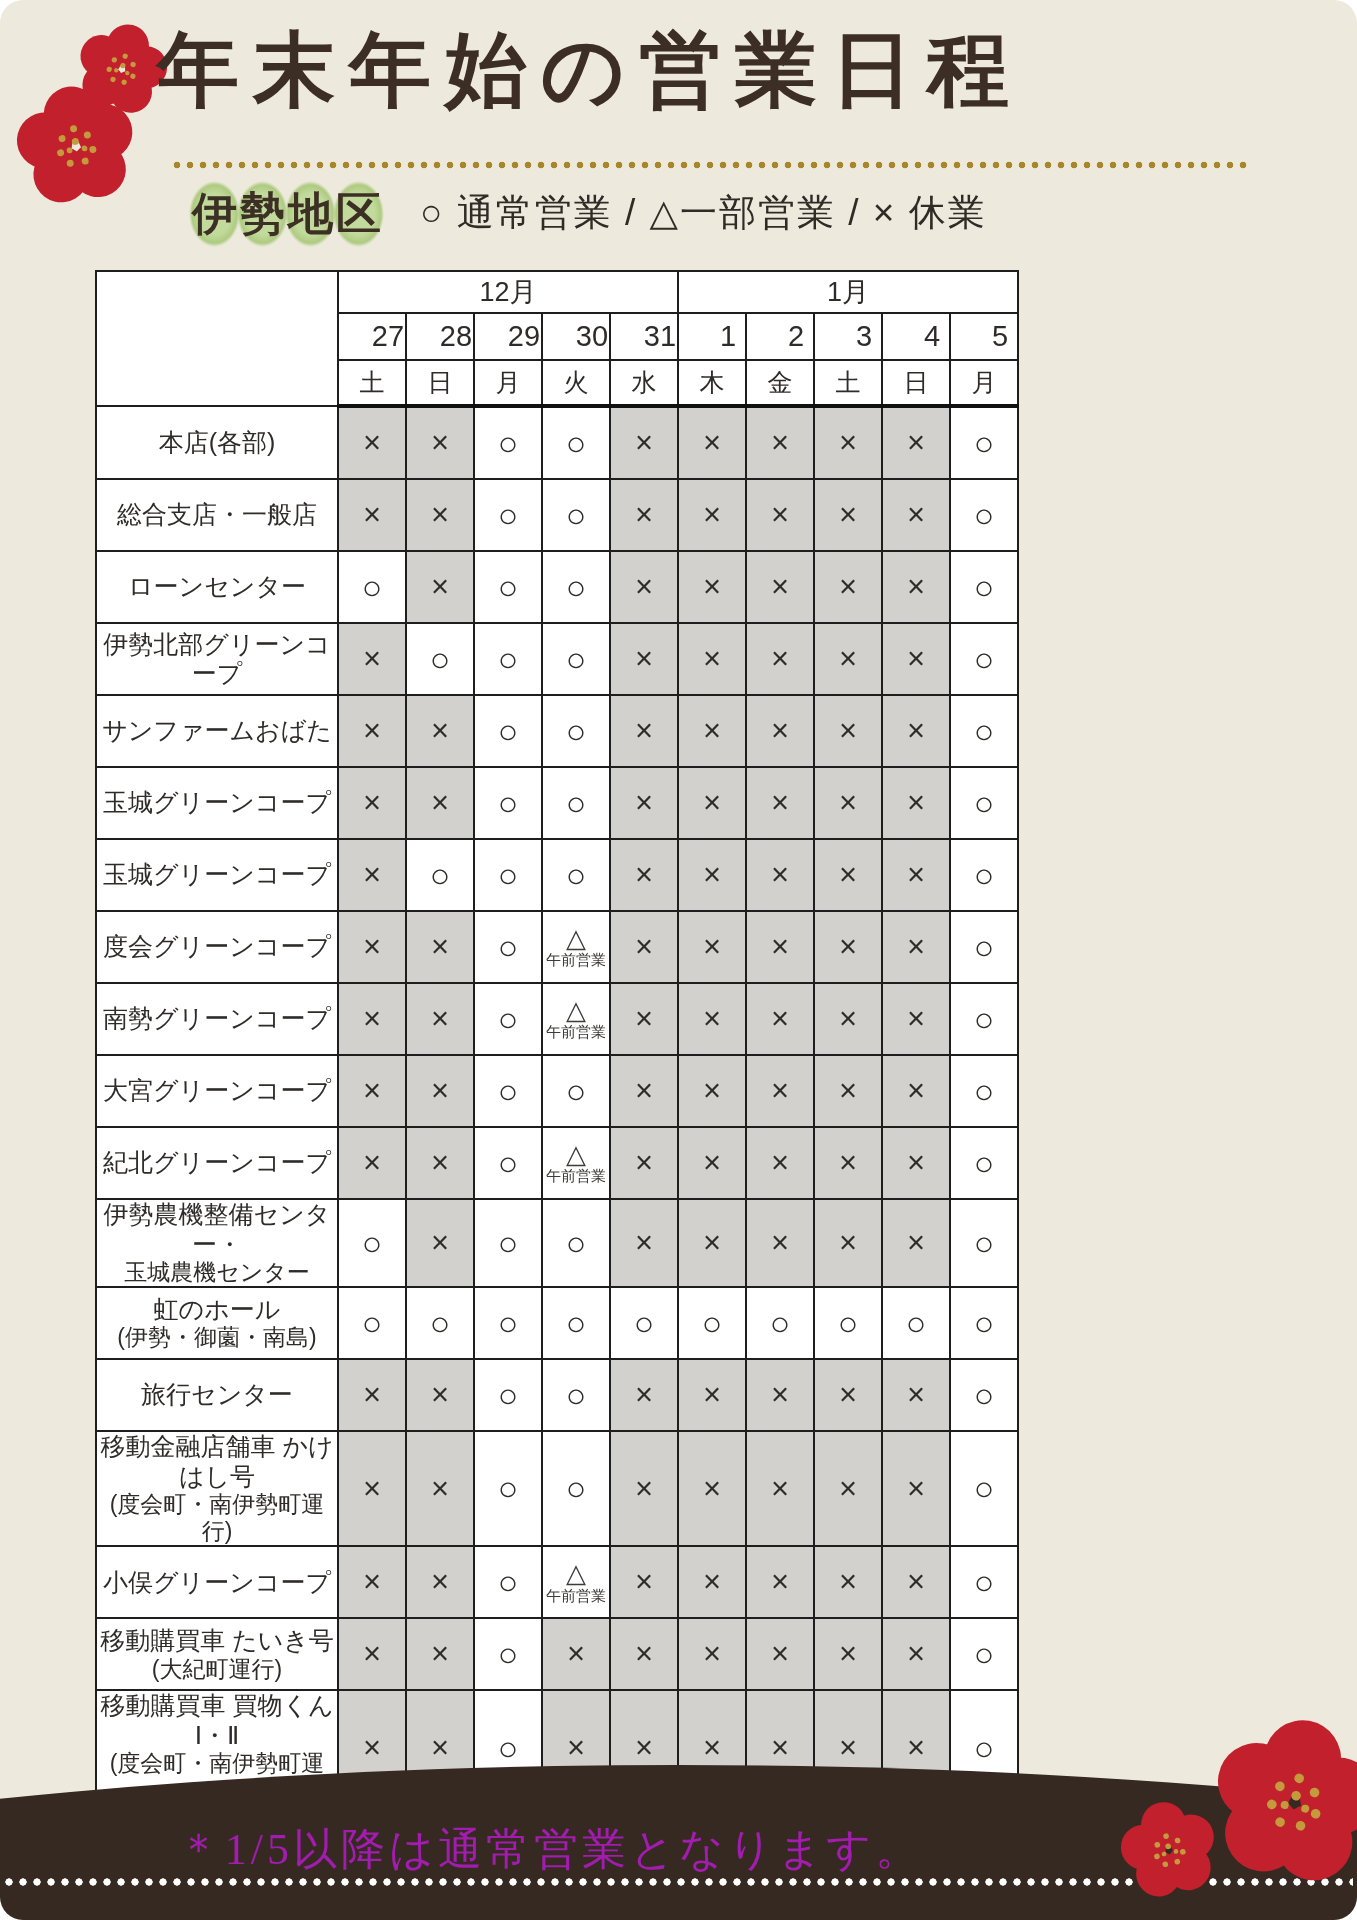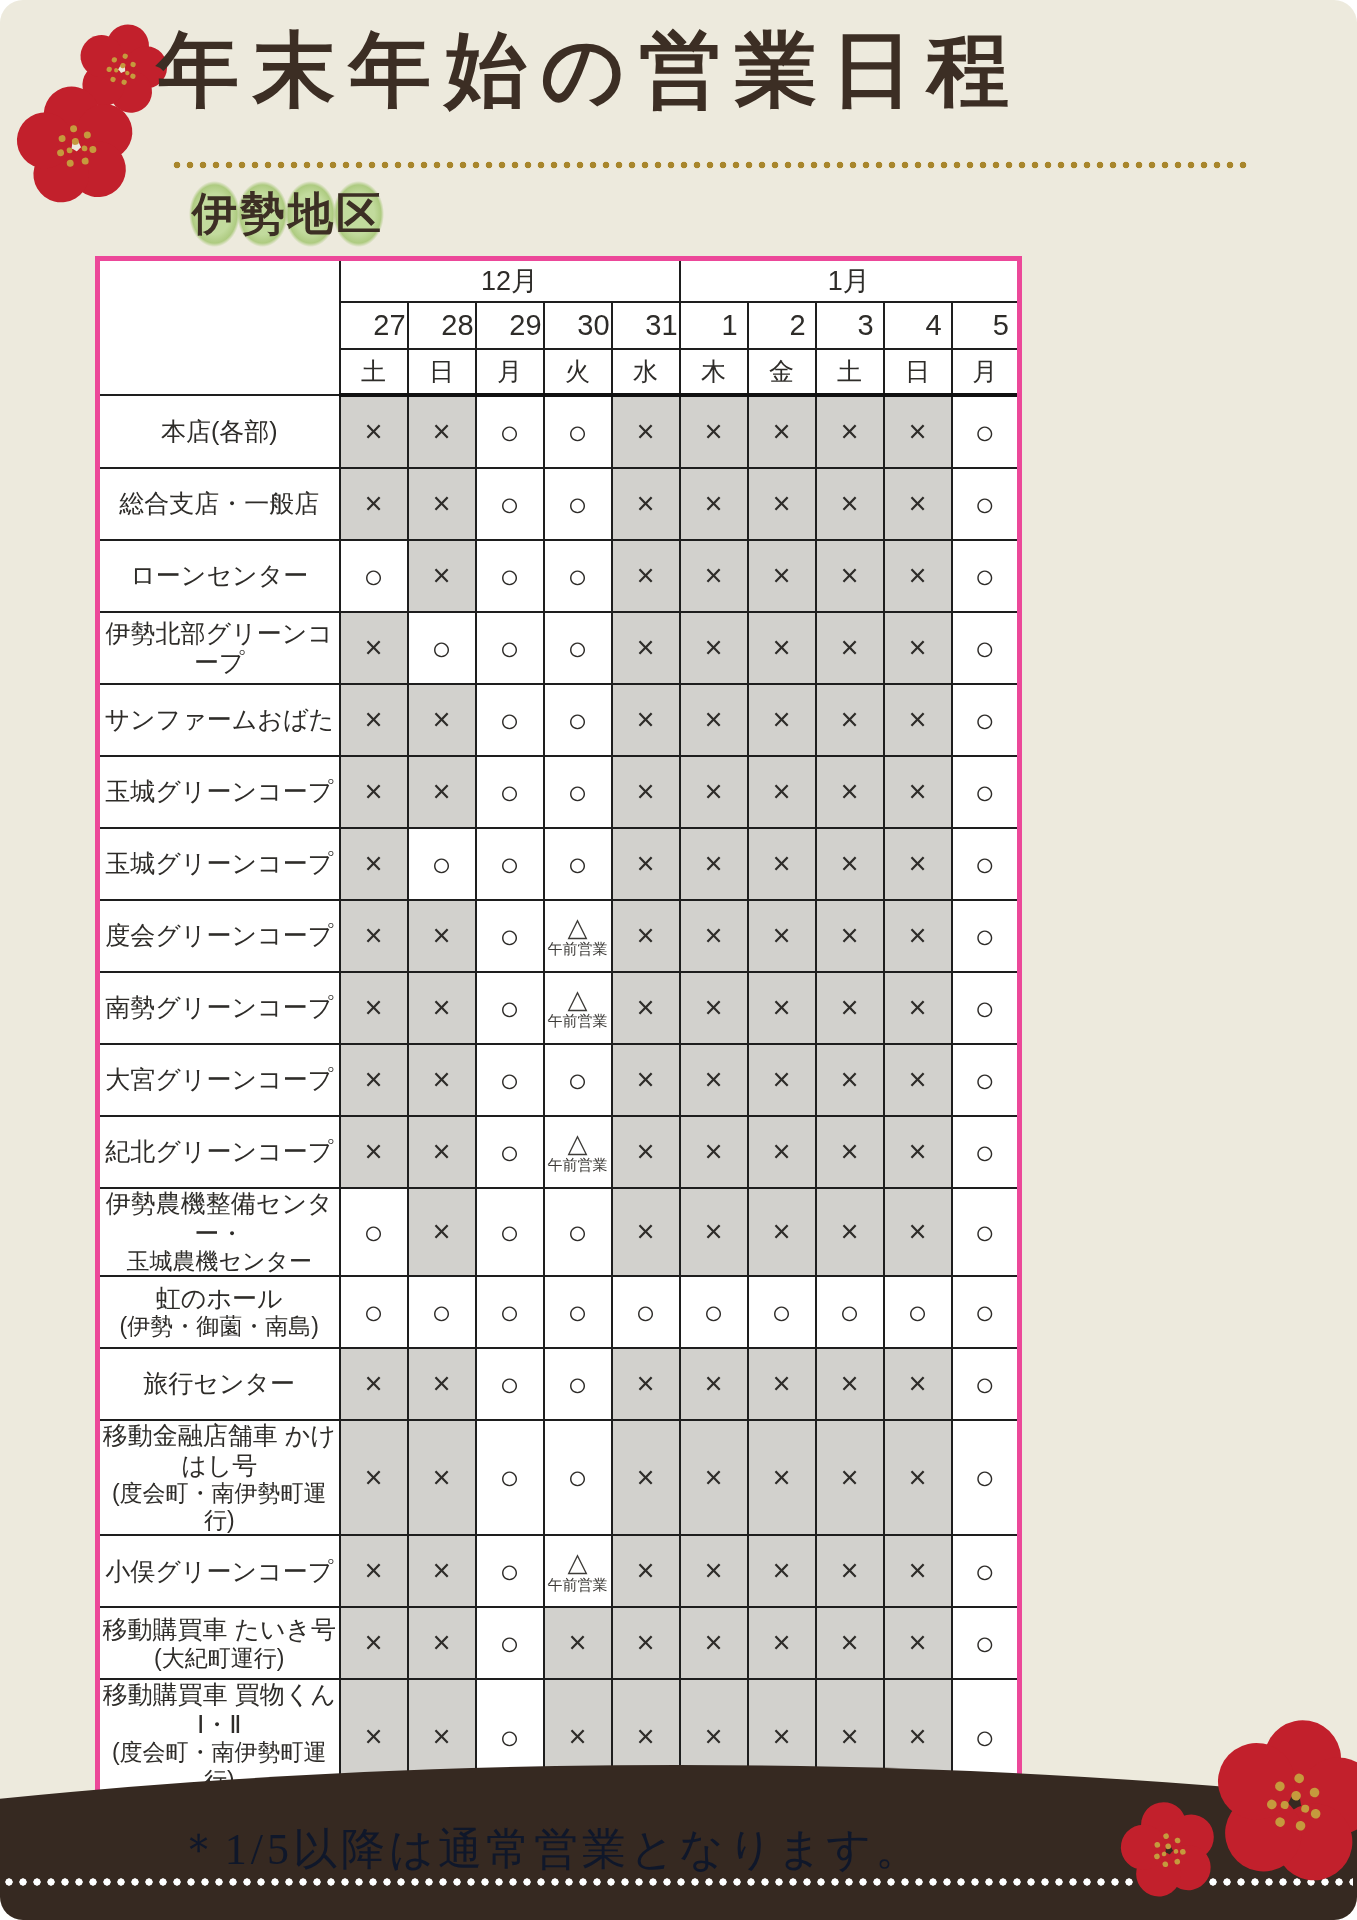--- a/index.html
+++ b/index.html
@@ -32,23 +32,23 @@
     display:flex;align-items:center;justify-content:center;
     font-size:45px;font-weight:700;color:#3c2f24;
     background:radial-gradient(ellipse closest-side,#c2db9d 62%,#aecb81 88%,rgba(0,0,0,0) 100%);
   }
   .legend{
     position:absolute;left:420px;top:188px;width:600px;
     font-size:37px;color:#2f2b26;letter-spacing:2px;white-space:nowrap;
   }
   
   table.sched{
-    position:absolute;left:95px;top:256px;
+    position:absolute;left:95px;top:270px;
     border-collapse:collapse;table-layout:fixed;
-    background:#701a75;border:5px solid #ec4899;
+    background:#701a75;border:1px solid #ec4899;
   }
   table.sched td{
     border:2px solid #1e1e1e;text-align:center;vertical-align:middle;
     padding:0;background:#ffffff;color:#2e2c29;overflow:hidden;
   }
   col.name{width:242px;}
   col.dcol{width:68px;}
   tr.r-month td{height:40px;font-size:27px;}
   tr.r-date td{height:45px;font-size:29px;padding-left:32px;}
   tr.r-day  td{height:43px;font-size:25px;border-bottom:4px solid #111;}
@@ -68,21 +68,21 @@
   td.c .tri{font-size:26px;line-height:1.05;color:#3d3b38;}
   td.c .sub{font-size:15px;line-height:1.1;color:#3d3b38;letter-spacing:0;}
   
   .footer-curve{
     position:absolute;left:-1822px;top:1765px;width:5000px;height:1800px;
     border-radius:50%;background:#362921;
   }
   .footer-note{
     position:absolute;left:0;top:1820px;width:1100px;text-align:center;
     font-family:"Liberation Serif","DejaVu Serif",serif;
-    font-size:44px;letter-spacing:4px;color:#0f172a;white-space:nowrap;
+    font-size:44px;letter-spacing:4px;color:#a21caf;white-space:nowrap;
   }
   .white-dots{
     position:absolute;left:4px;top:1876px;width:1349px;height:12px;
     background-image:radial-gradient(circle at 5px 6px,#ffffff 3.4px,rgba(0,0,0,0) 3.9px);
     background-size:14px 12px;background-repeat:repeat-x;
   }
   .fl{position:absolute;}
 </style>
 </head>
 <body>
@@ -119,20 +119,21 @@
 
   <div class="gold-dots"></div>
 
   <div class="badge">
       <span class="bchar">伊</span>
       <span class="bchar">勢</span>
       <span class="bchar">地</span>
       <span class="bchar">区</span>
     </div>
 
+  <div class="legend">○ 通常営業 / △一部営業 / × 休業</div>
 
   <table class="sched" id="schedule-table">
     <colgroup id="sched-cols">
         <col class="name">
         <col class="dcol">
         <col class="dcol">
         <col class="dcol">
         <col class="dcol">
         <col class="dcol">
         <col class="dcol">

